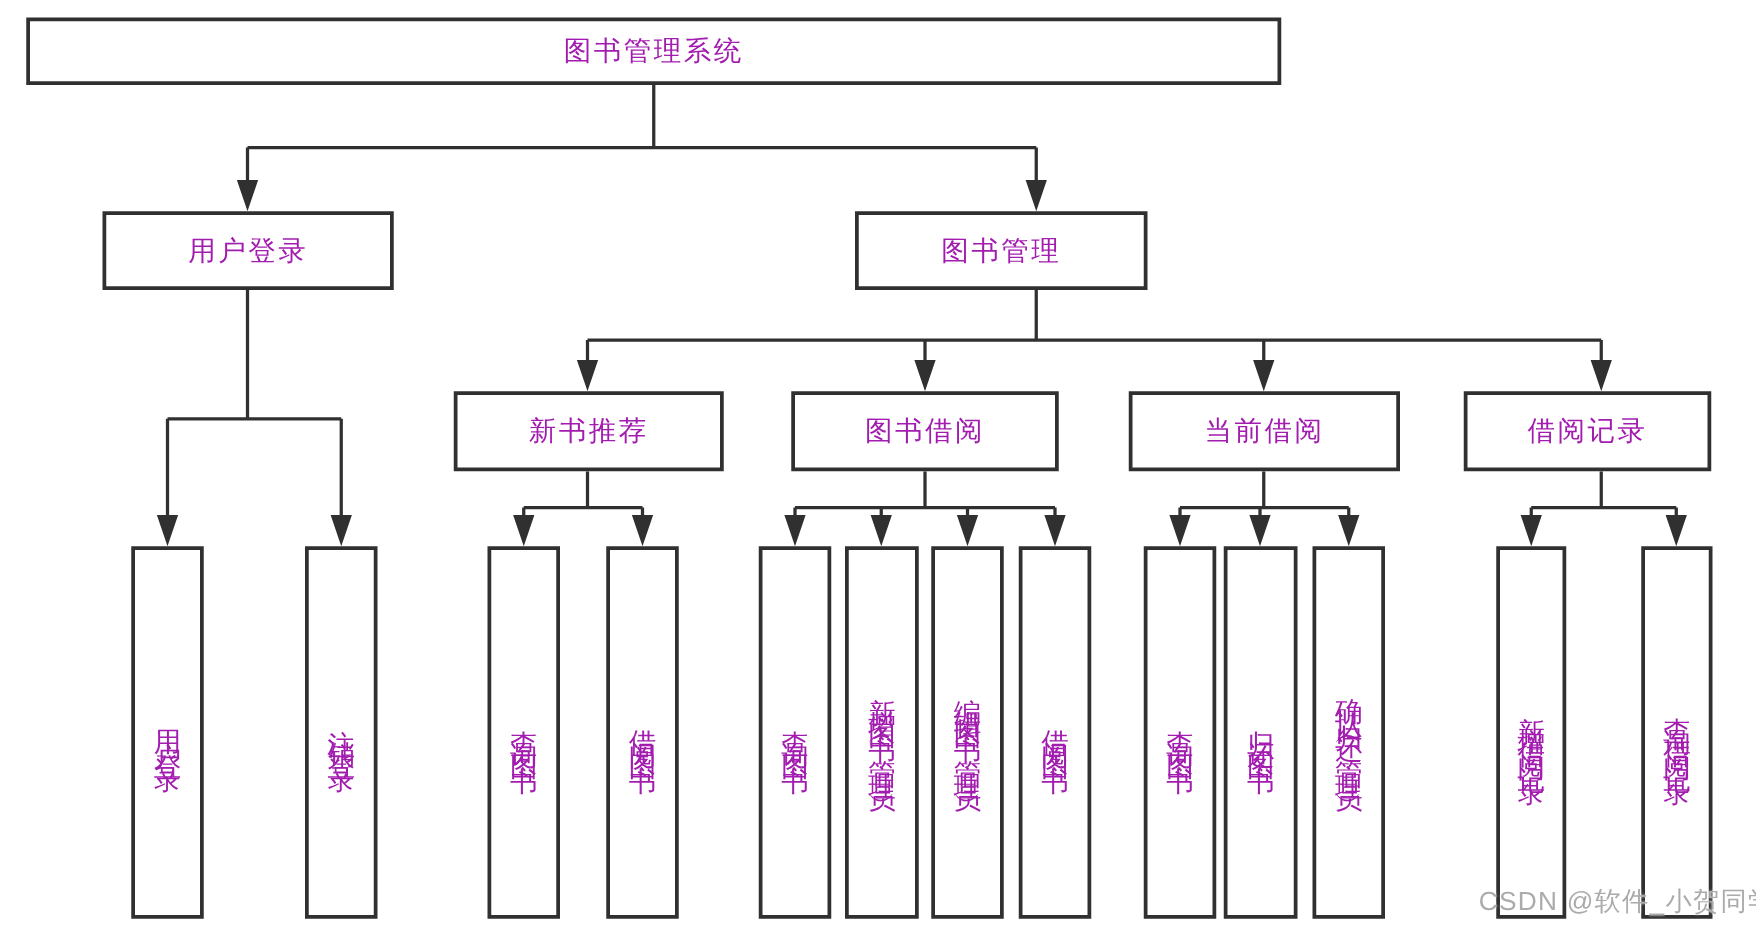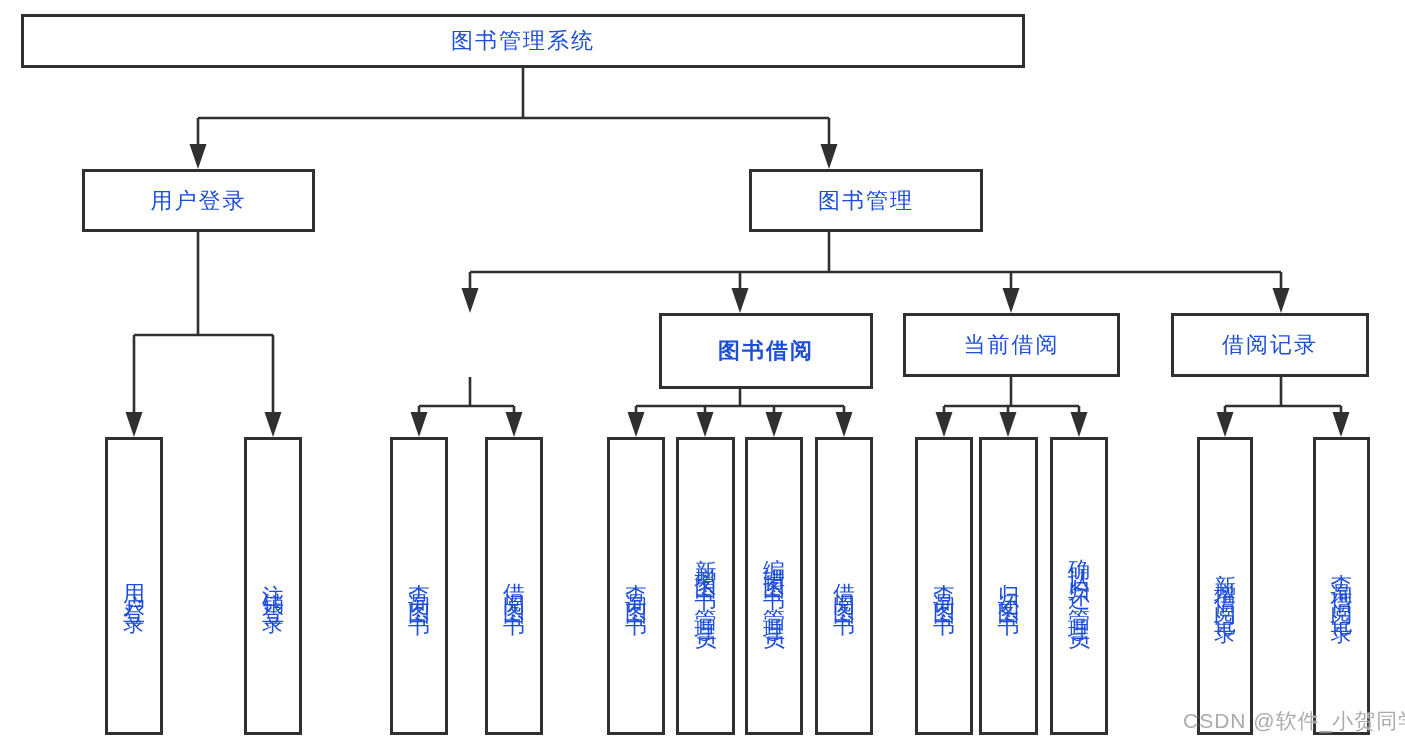--- a/index.html
+++ b/index.html
@@ -17,21 +17,21 @@
     pointer-events: none;
   }
   .node {
     position: absolute;
     box-sizing: border-box;
     border: 3px solid #303030;
     background: #ffffff;
     display: flex;
     align-items: center;
     justify-content: center;
-    color: #1d4ed8;
+    color: #a21caf;
   }
   .node.h span {
     font-size: 22px;
     letter-spacing: 2px;
     white-space: nowrap;
   }
   .node.v span {
     writing-mode: vertical-rl;
     text-orientation: mixed;
     font-size: 22px;
@@ -92,25 +92,28 @@
       M1332.5 412 L1349.5 412 L1341 437 Z"></path>
   </svg>
 
   <div class="node h" style="left:21px; top:14px; width:1004px; height:54px;">
     <span>图书管理系统</span>
   </div>
 
   <div class="node h" style="left:82px; top:169px; width:233px; height:63px;">
     <span>用户登录</span>
   </div>
-  <div class="node h" style="left:749px; top:169px; width:234px; height:63px;text-align:right;">
+  <div class="node h" style="left:684px; top:169px; width:234px; height:63px;text-align:right;">
     <span>图书管理</span>
   </div>
 
-  <div class="node h" style="left:659px; top:313px; width:214px; height:76px;font-weight:bold;">
+  <div class="node h" style="left:363px; top:313px; width:216px; height:64px;">
+    <span>新书推荐</span>
+  </div>
+  <div class="node h" style="left:633px; top:313px; width:214px; height:64px;">
     <span>图书借阅</span>
   </div>
   <div class="node h" style="left:903px; top:313px; width:217px; height:64px;font-family:Liberation Mono, monospace;">
     <span>当前借阅</span>
   </div>
   <div class="node h" style="left:1171px; top:313px; width:198px; height:64px;">
     <span>借阅记录</span>
   </div>
 
   <div class="node v" style="left:105px; top:437px; width:58px; height:298px;">

